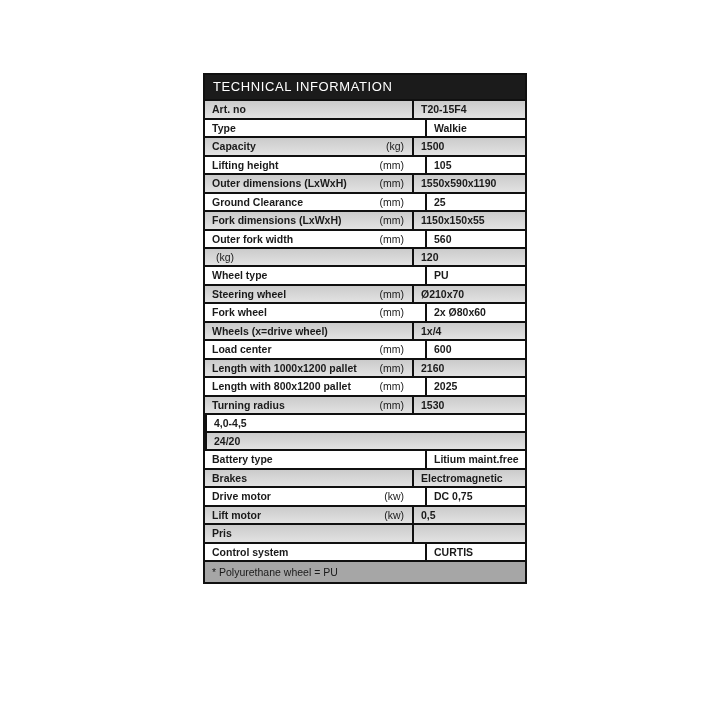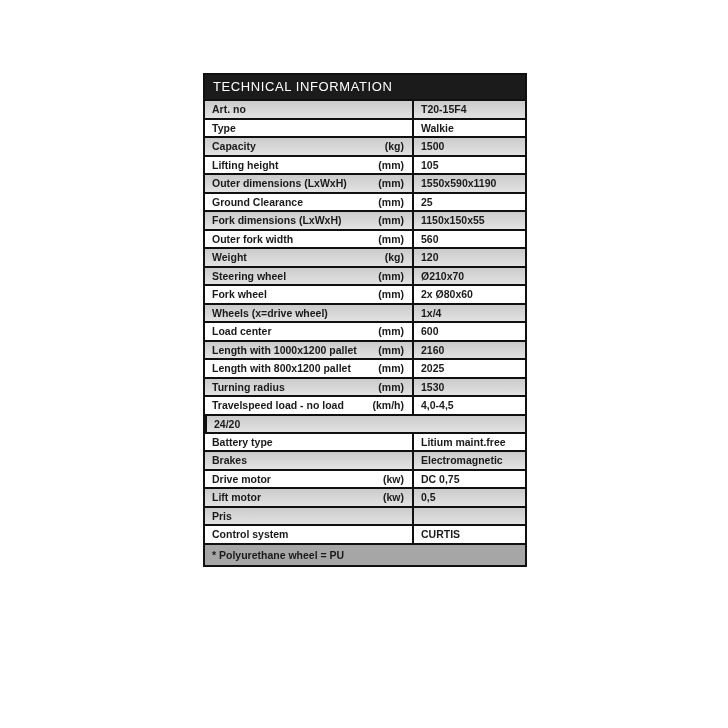--- a/index.html
+++ b/index.html
@@ -34,59 +34,59 @@
     line-height: 14px;
   }
   .row {
     display: flex;
     align-items: stretch;
     border-top: 2px solid #101010;
     min-height: 17px;
     box-sizing: border-box;
   }
   .row.gray { background: linear-gradient(180deg, #cbcbcb 0%, #e2e2e2 100%); }
-  .row.white { background: #ffffff; }
+  .row.white { background: #ffffff; gap: 13px; }
   .cell-label {
     width: 207px;
     box-sizing: border-box;
     display: flex;
     align-items: center;
     padding: 2px 8px 2px 7px;
   }
   .cell-label .label {
     flex: 1 1 auto;
     font-weight: 700;
     font-size: 10.5px;
     line-height: 12.5px;
     color: #1a1a1a;
   }
   .cell-label .unit {
     flex: 0 0 auto;
-    font-weight: 700;
+    font-weight: 400;
     font-size: 10.5px;
     color: #1a1a1a;
     white-space: nowrap;
     padding-left: 4px;
   }
   .cell-value {
     flex: 1 1 auto;
     border-left: 2px solid #101010;
     display: flex;
     align-items: center;
     padding: 2px 4px 2px 7px;
     font-weight: 700;
     font-size: 10.5px;
     color: #1a1a1a;
   }
   .table-footnote {
     border-top: 2px solid #101010;
     background: #a6a6a6;
     color: #1a1a1a;
     font-size: 10.5px;
-    font-weight: 700;
+    font-weight: 400;
     padding: 4px 0 4px 7px;
     line-height: 12px;
   }
 </style>
 </head>
 <body>
 
 <div class="page">
   <div class="spec-table">
     <div class="table-header">TECHNICAL INFORMATION</div>
@@ -142,25 +142,31 @@
   </div>
         <div class="row white">
     <div class="cell-label">
       <span class="label">Outer fork width</span>
       <span class="unit">(mm)</span>
     </div>
     <div class="cell-value">560</div>
   </div>
         <div class="row gray">
     <div class="cell-label">
-      <span class="label">Weight</span>
       <span class="unit">(kg)</span>
     </div>
     <div class="cell-value">120</div>
   </div>
+        <div class="row white">
+    <div class="cell-label">
+      <span class="label">Wheel type</span>
+      <span class="unit"></span>
+    </div>
+    <div class="cell-value">PU</div>
+  </div>
         <div class="row gray">
     <div class="cell-label">
       <span class="label">Steering wheel</span>
       <span class="unit">(mm)</span>
     </div>
     <div class="cell-value">Ø210x70</div>
   </div>
         <div class="row white">
     <div class="cell-label">
       <span class="label">Fork wheel</span>
@@ -197,24 +203,20 @@
     <div class="cell-value">2025</div>
   </div>
         <div class="row gray">
     <div class="cell-label">
       <span class="label">Turning radius</span>
       <span class="unit">(mm)</span>
     </div>
     <div class="cell-value">1530</div>
   </div>
         <div class="row white">
-    <div class="cell-label">
-      <span class="label">Travelspeed load - no load</span>
-      <span class="unit">(km/h)</span>
-    </div>
     <div class="cell-value">4,0-4,5</div>
   </div>
         <div class="row gray">
     <div class="cell-value">24/20</div>
   </div>
         <div class="row white">
     <div class="cell-label">
       <span class="label">Battery type</span>
       <span class="unit"></span>
     </div>

